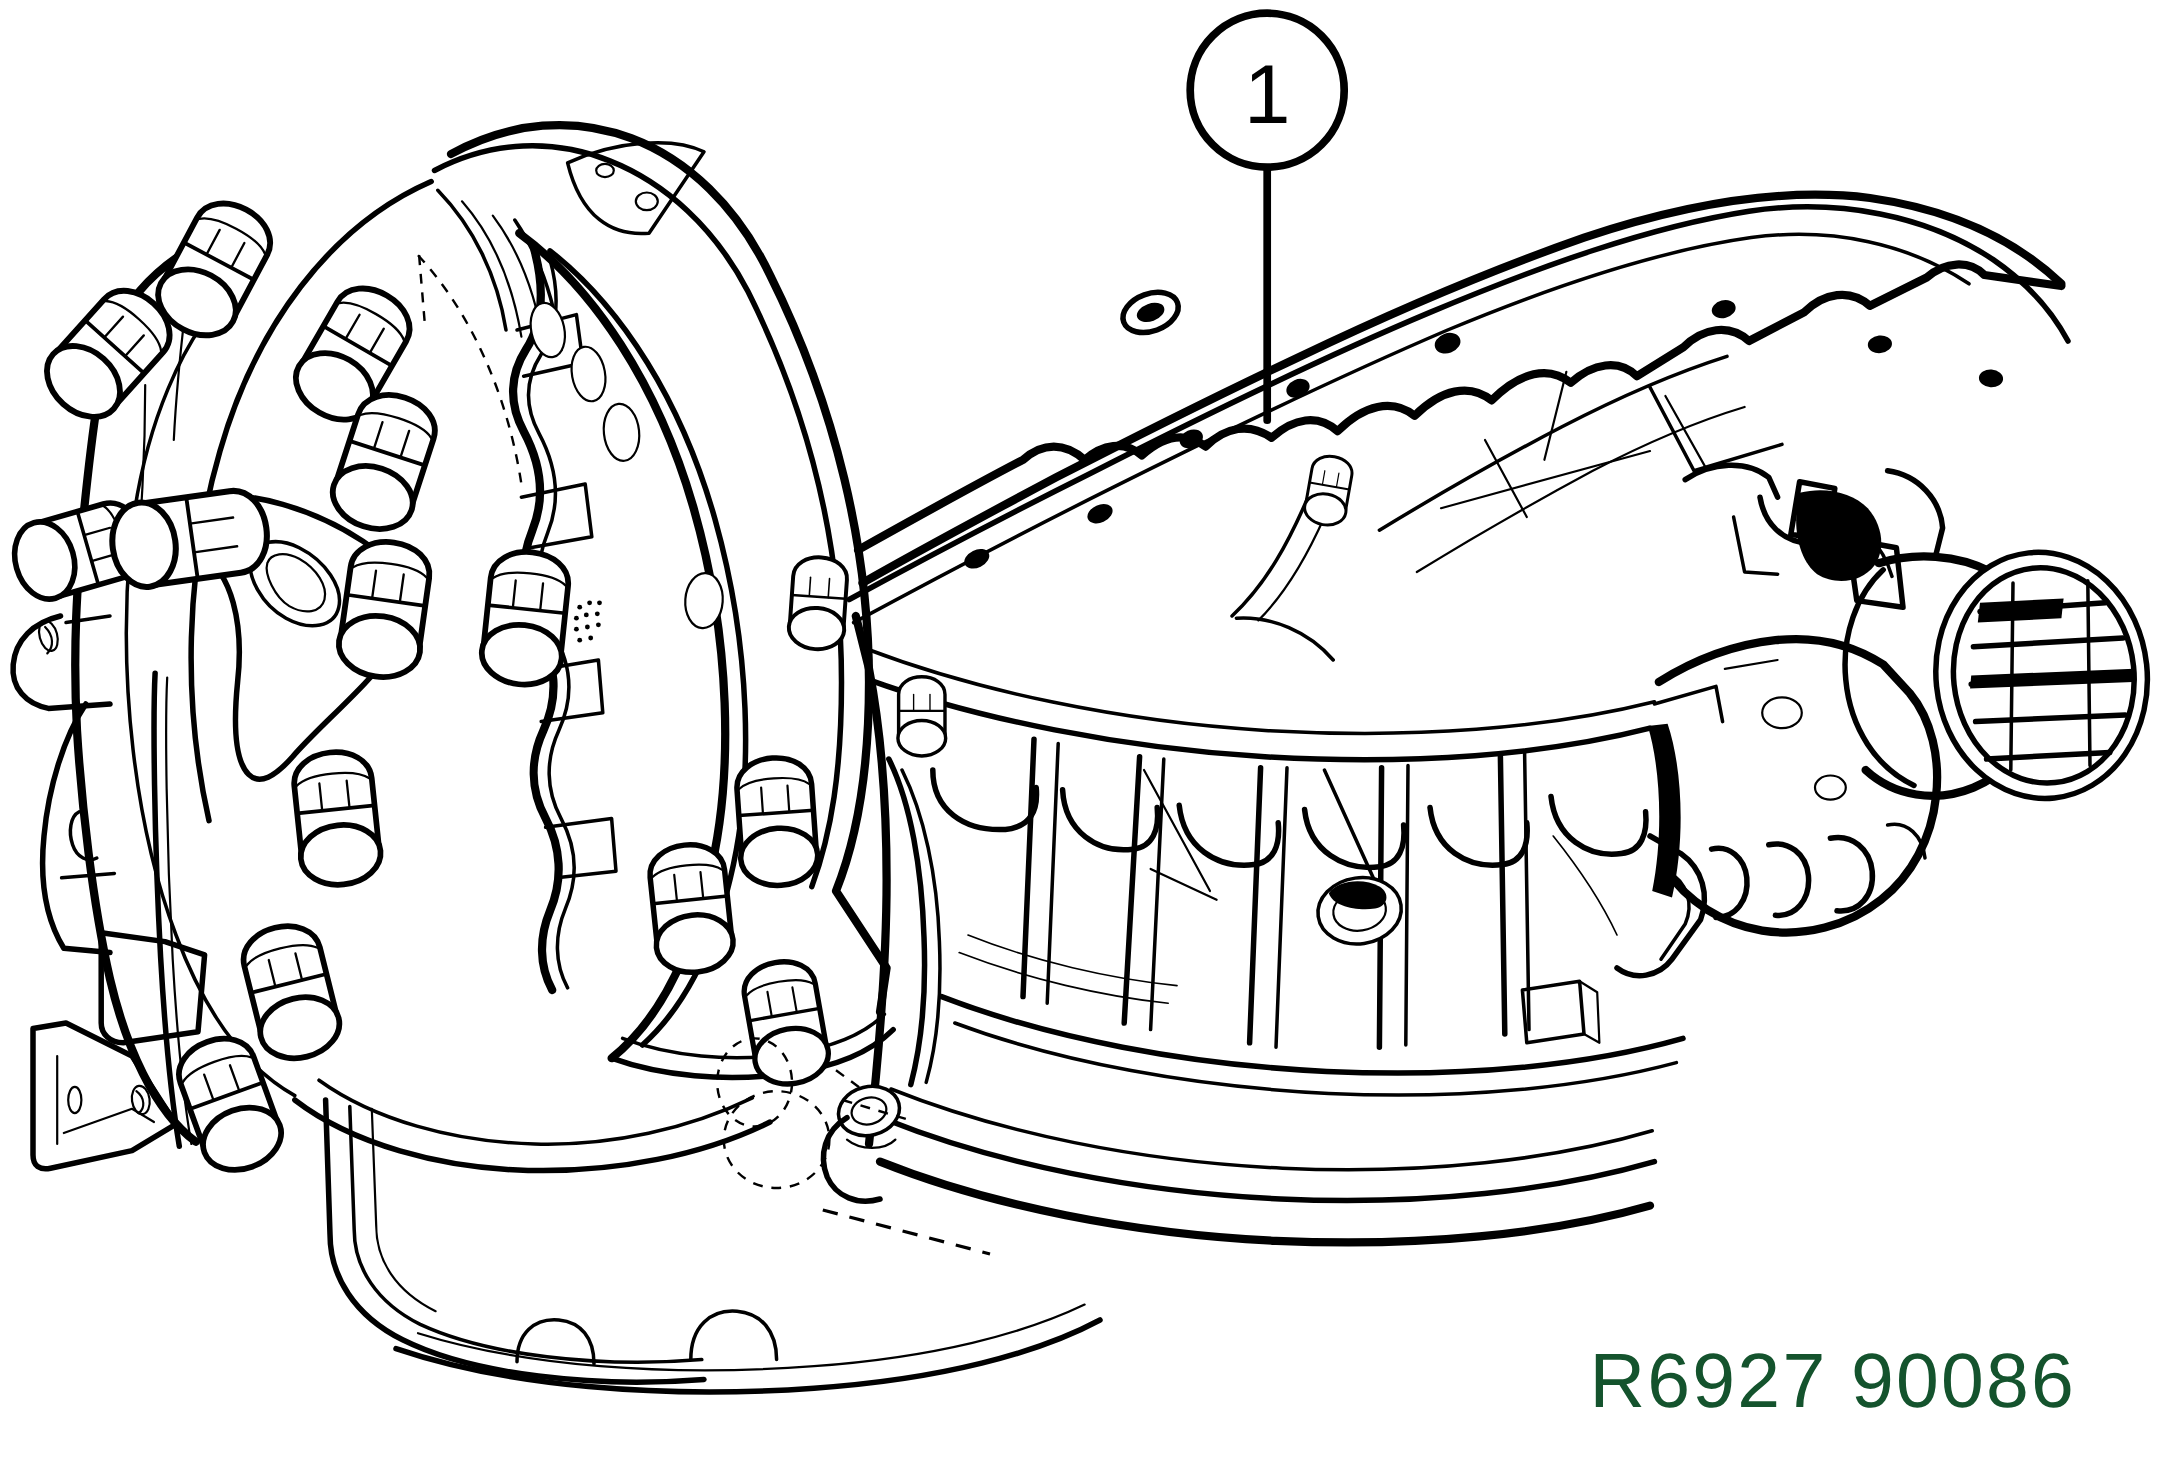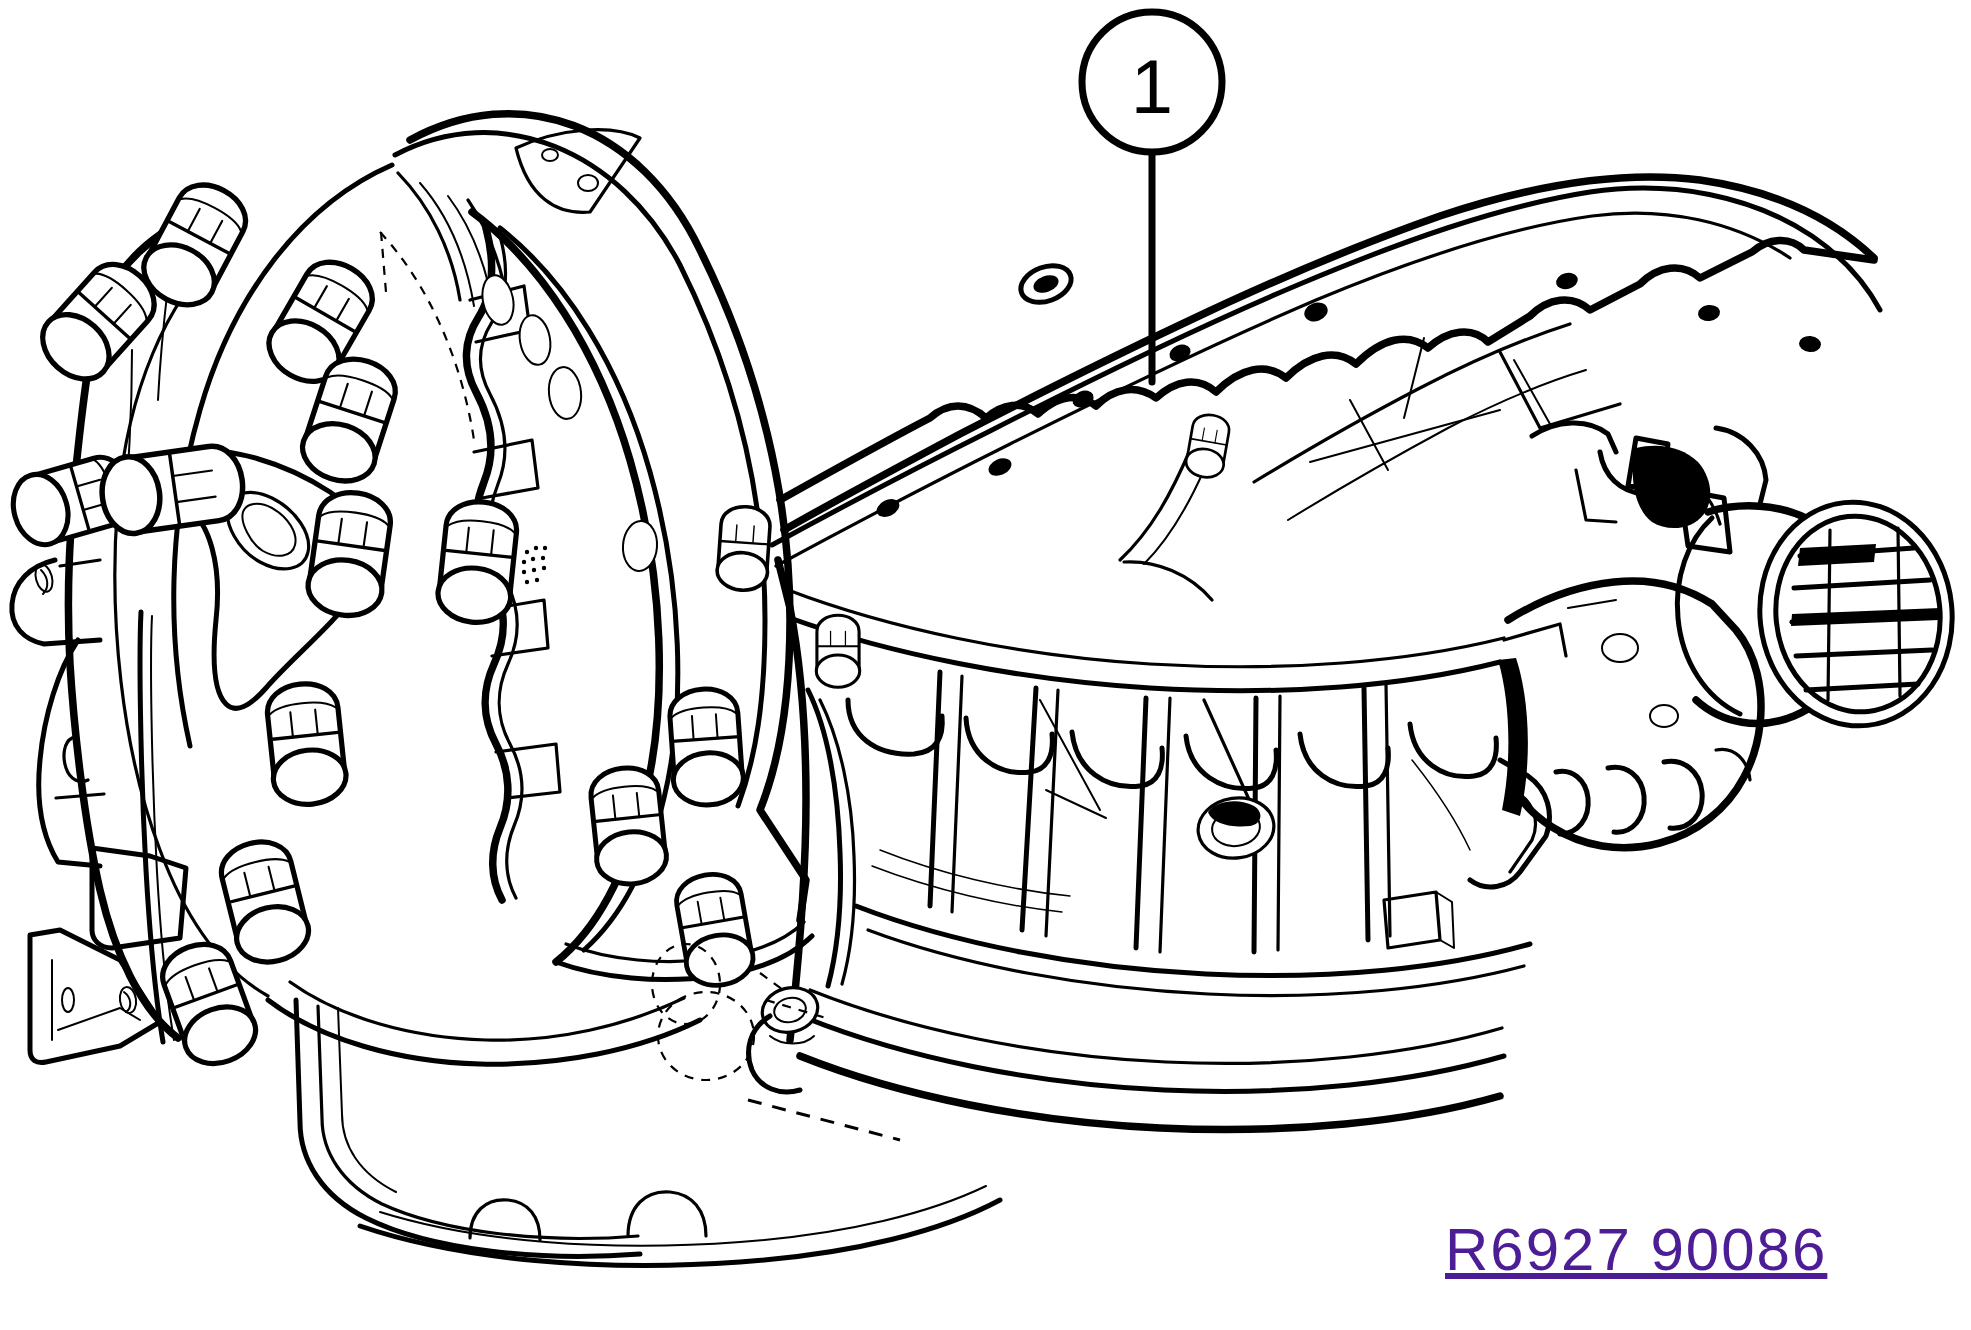--- a/index.html
+++ b/index.html
@@ -42,25 +42,24 @@
   .balloon-text {
     font-family: "Liberation Sans", sans-serif;
     font-size: 76px;
     fill: #000;
     text-anchor: middle;
     dominant-baseline: central;
   }
   .caption-text {
     position: absolute;
     font-family: "Liberation Sans", sans-serif;
-    font-size: 60px;
+    font-size: 70px;
     letter-spacing: 2px;
-    color: #4c1d95;
+    color: #14532d;
     white-space: nowrap;
-    text-decoration: underline;
   }
 </style>
 </head>
 <body>
 
 <div id="figure-root">
 
   <svg class="drawing" viewBox="0 0 1971 1330" xmlns="http://www.w3.org/2000/svg">
 
     <g>

